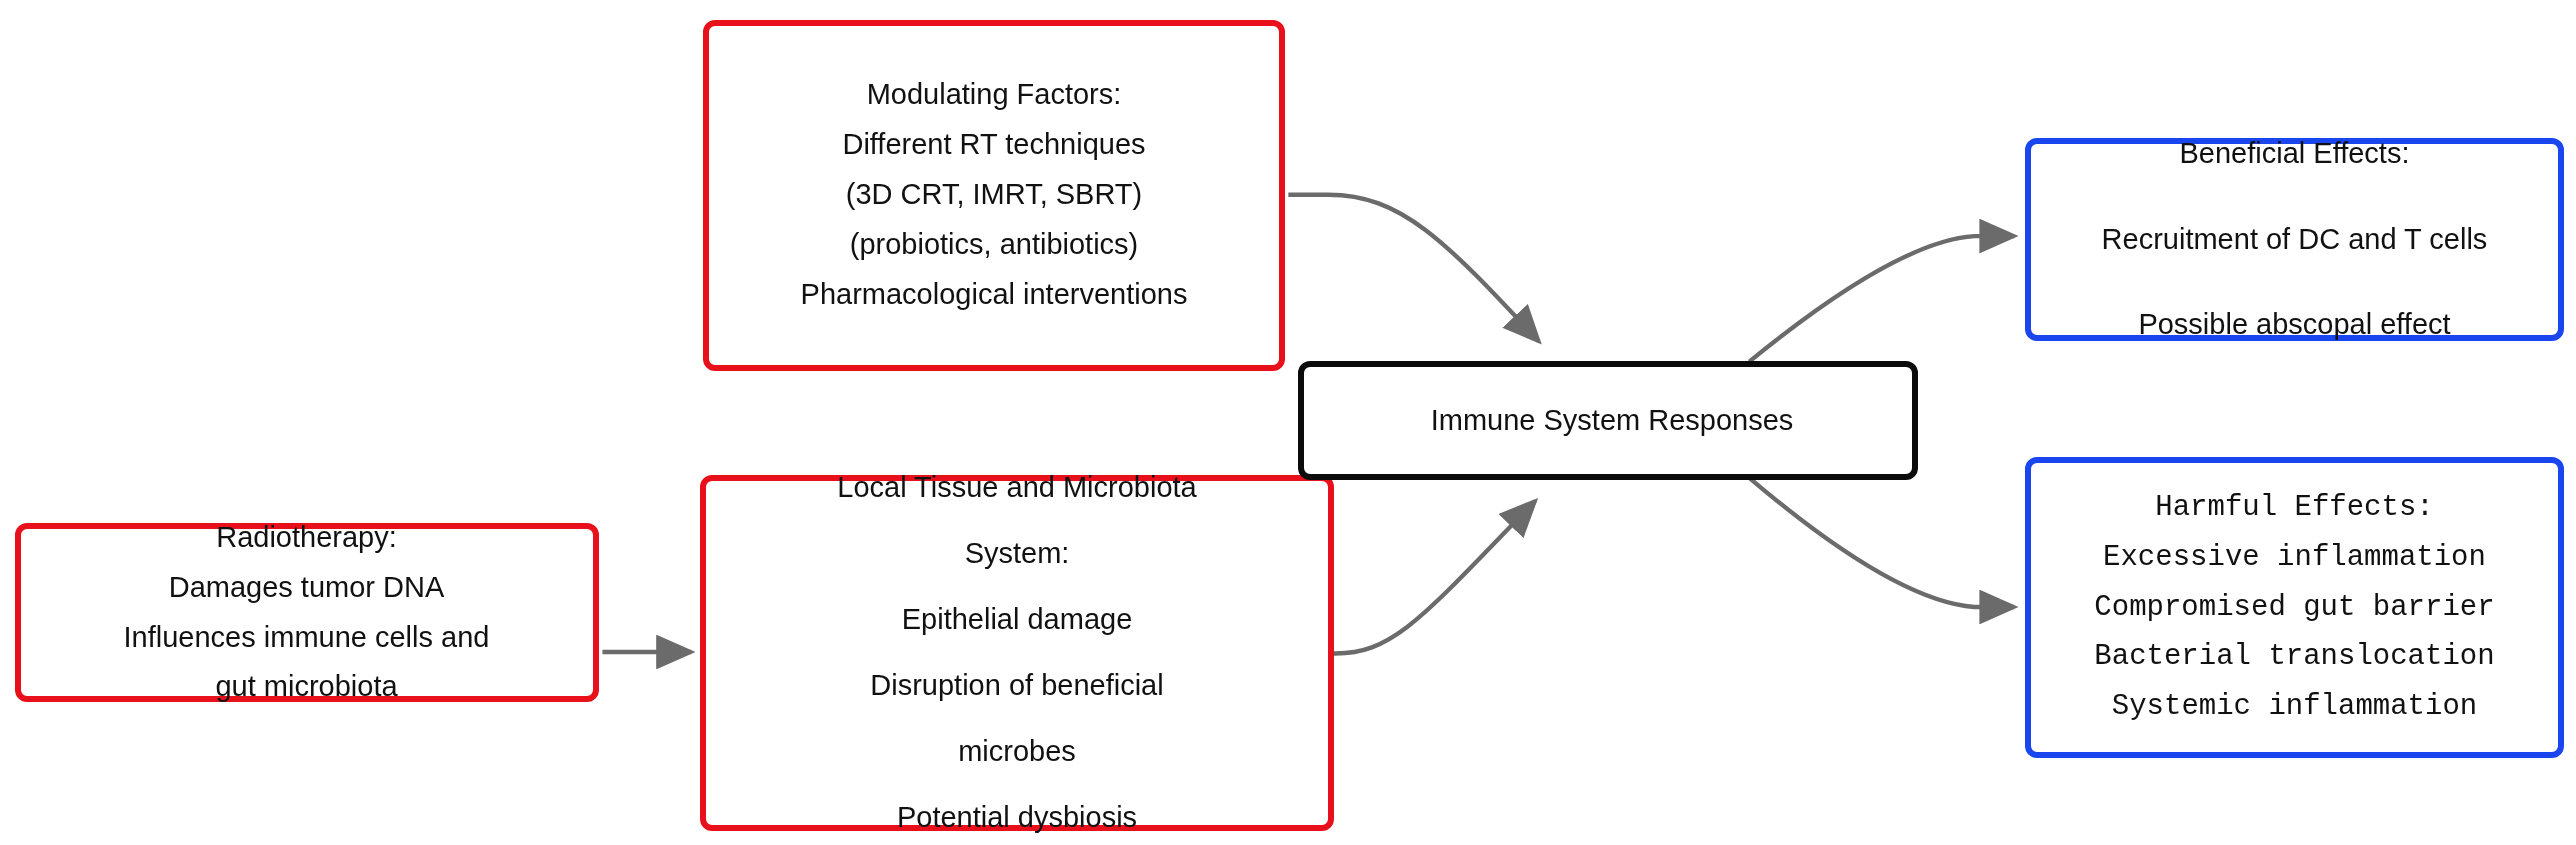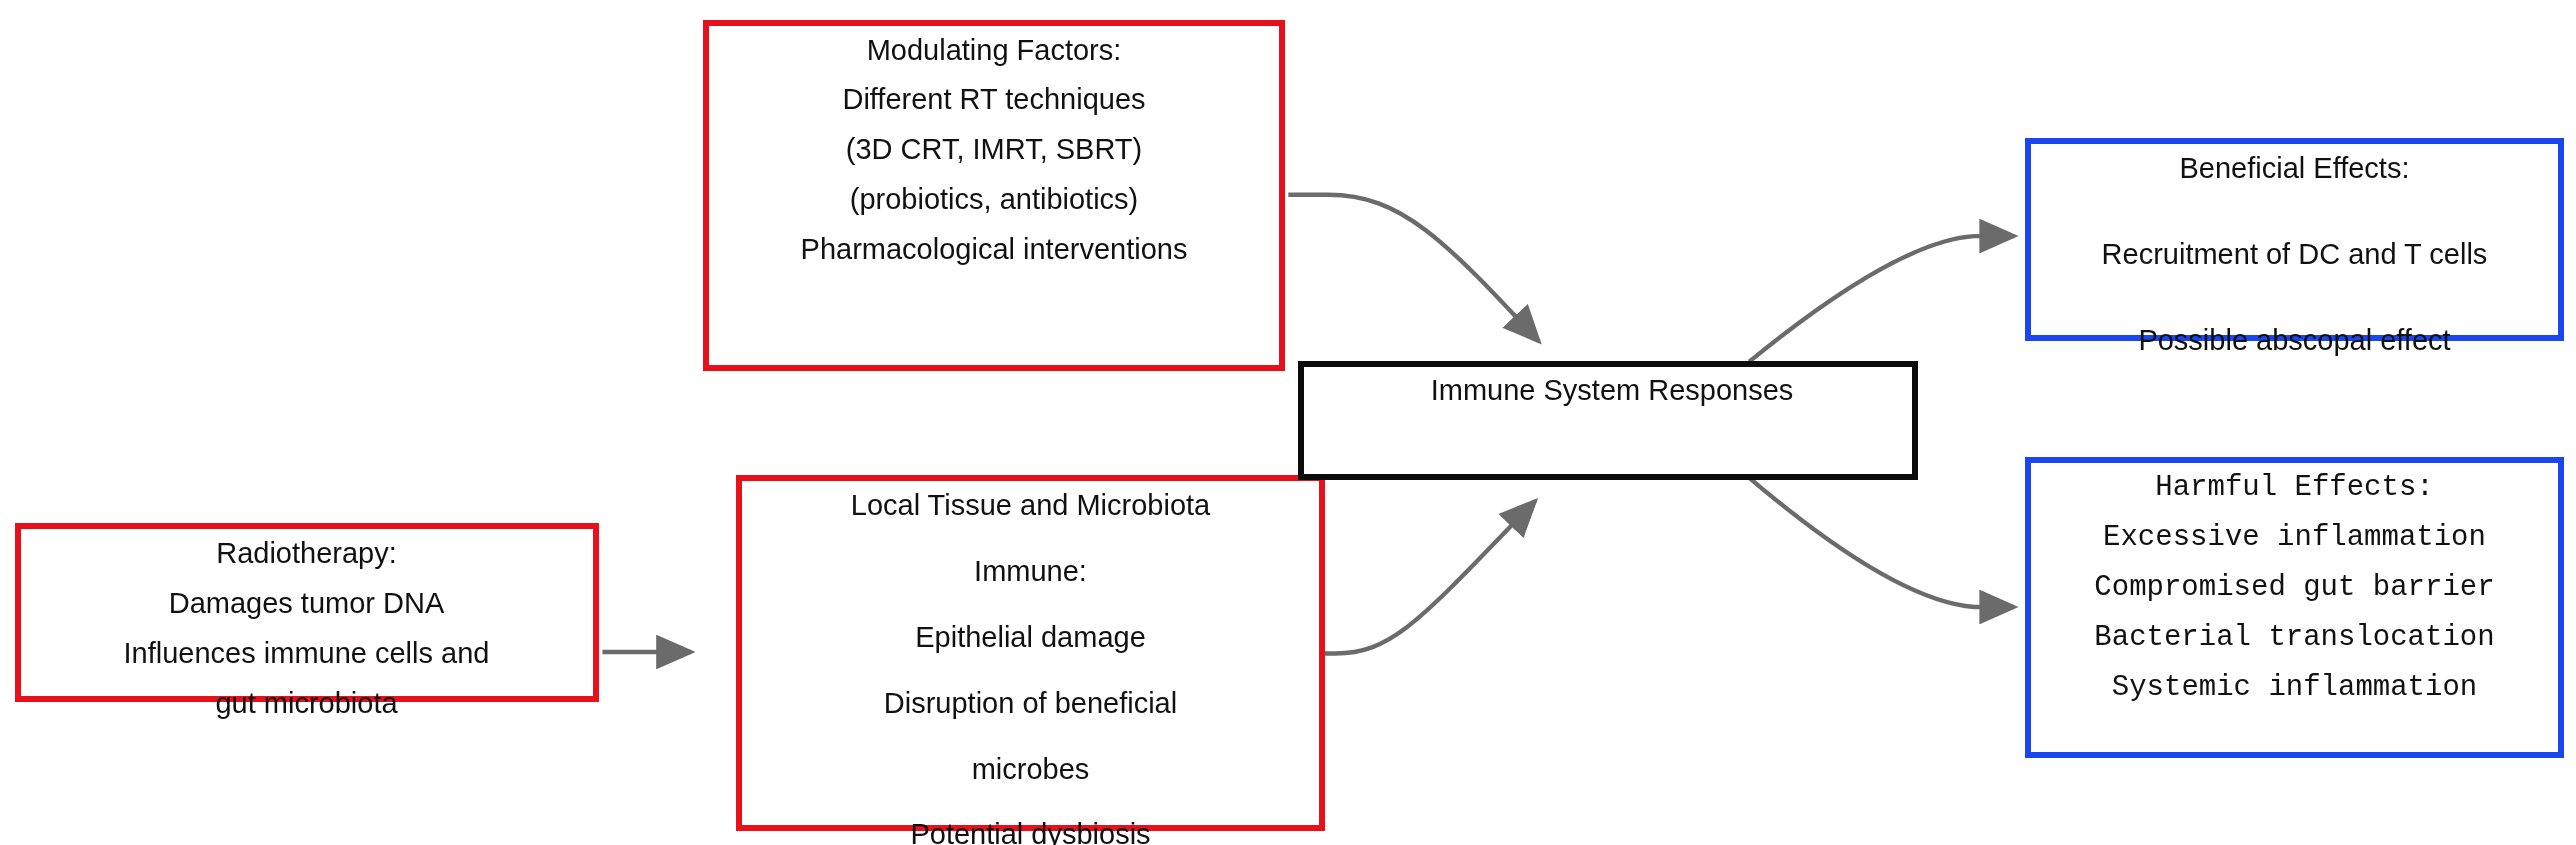--- a/index.html
+++ b/index.html
@@ -23,22 +23,24 @@
     height: 846px;
     pointer-events: none;
   }
   .node {
     position: absolute;
     box-sizing: border-box;
     background: #ffffff;
     display: flex;
     flex-direction: column;
     align-items: center;
+    justify-content: center;
     text-align: center;
     color: #111111;
+    border-radius: 12px;
   }
   .node .line {
     display: block;
     white-space: nowrap;
   }
   
   .node-red {
     border: 6.5px solid #e8101b;
     font-size: 29px;
     line-height: 1.72;
@@ -51,21 +53,21 @@
   }
   
   .node-black {
     border: 6.5px solid #0b0b0b;
     font-size: 29px;
     line-height: 1.6;
     padding-left: 8px;
   }
 
   #node-modulating-factors { left: 703px;  top: 19.6px;   width: 582px;  height: 351px; }
-  #node-local-tissue       { left: 736px;  top: 475px;  width: 589px;  height: 356px; gap: 16px; }
+  #node-local-tissue       { left: 700px;  top: 475px;  width: 634px;  height: 356px; gap: 16px; }
   #node-radiotherapy       { left: 14.5px;   top: 523px;  width: 584px;  height: 179px; }
   #node-immune-response    { left: 1298px; top: 361px;  width: 620px;  height: 119px; }
   #node-beneficial-effects { left: 2025px; top: 138px;  width: 539px;  height: 203px; gap: 36px; }
   #node-harmful-effects    { left: 2025px; top: 457px;  width: 539px;  height: 301px; font-family: Liberation Mono, monospace; }
 </style>
 </head>
 <body>
 
 <div id="canvas">
 
@@ -97,21 +99,21 @@
 
   <div class="node node-red" id="node-radiotherapy">
     <span class="line">Radiotherapy:</span>
     <span class="line">Damages tumor DNA</span>
     <span class="line">Influences immune cells and</span>
     <span class="line">gut microbiota</span>
   </div>
 
   <div class="node node-red" id="node-local-tissue">
     <span class="line">Local Tissue and Microbiota</span>
-    <span class="line">Immune:</span>
+    <span class="line">System:</span>
     <span class="line">Epithelial damage</span>
     <span class="line">Disruption of beneficial</span>
     <span class="line">microbes</span>
     <span class="line">Potential dysbiosis</span>
   </div>
 
   <div class="node node-black" id="node-immune-response">
     <span class="line">Immune System Responses</span>
   </div>
 

